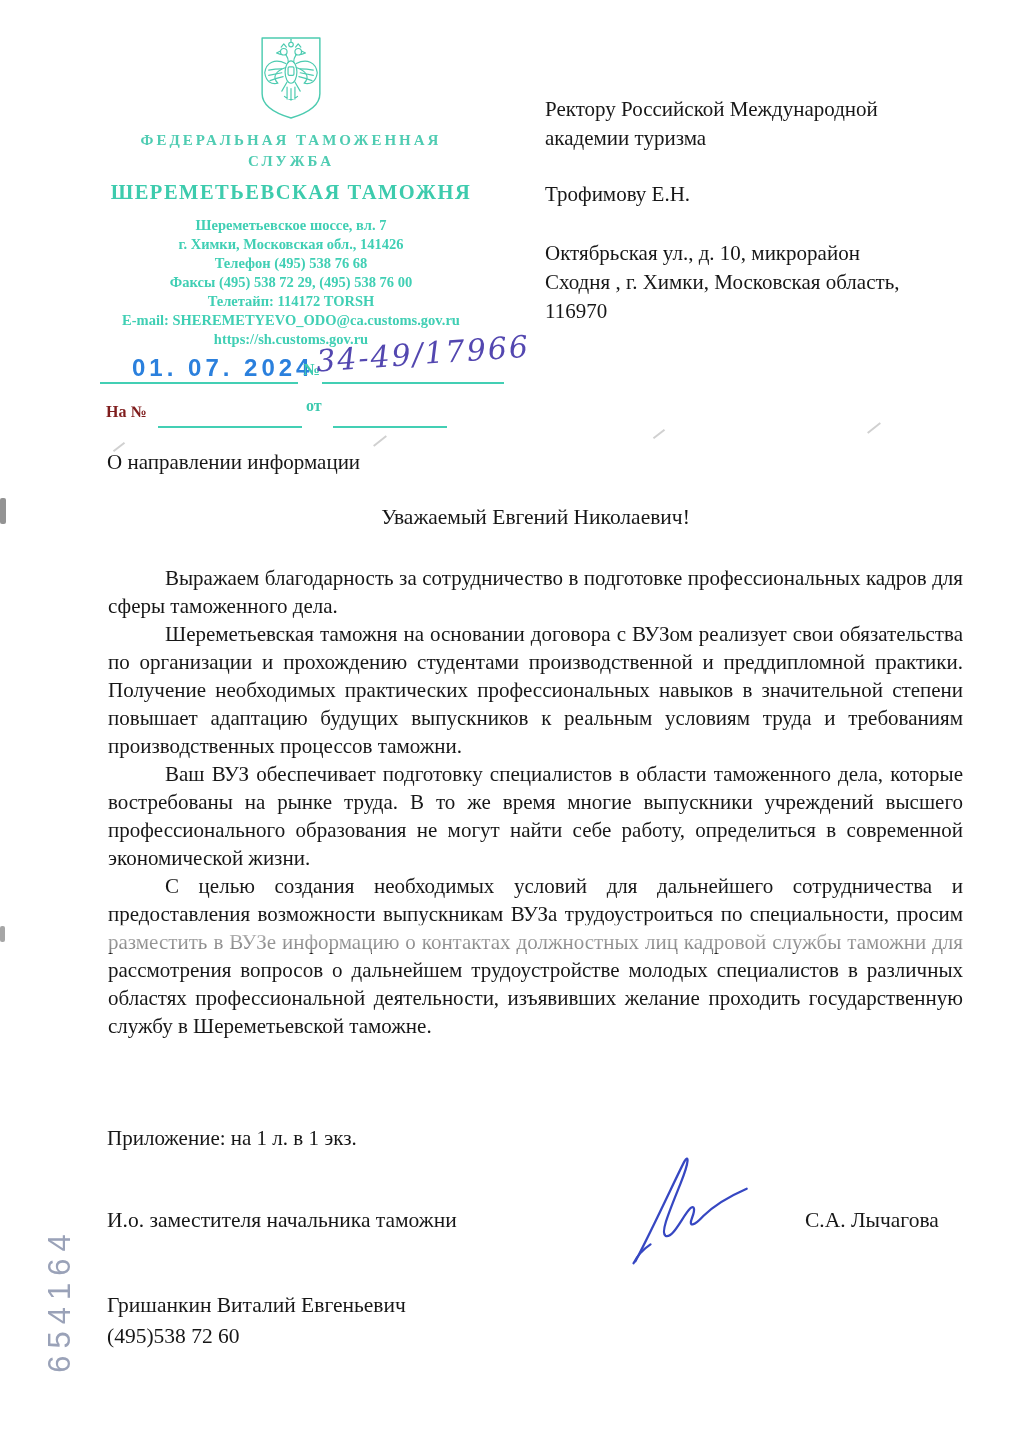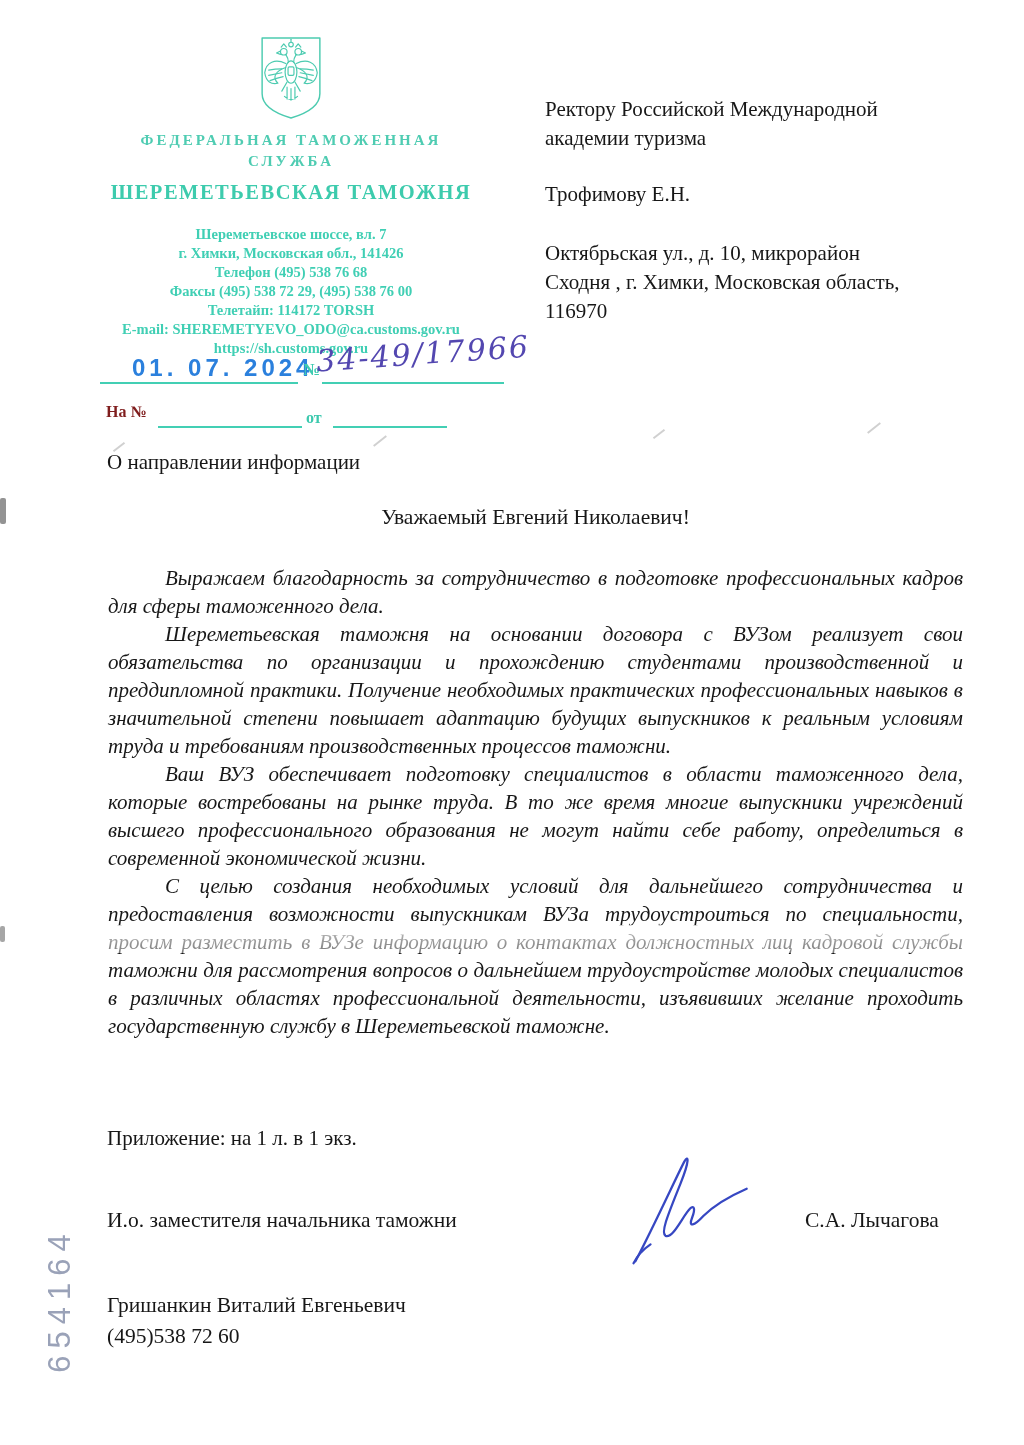--- a/index.html
+++ b/index.html
@@ -10,52 +10,52 @@
     font-family:"Liberation Serif", serif; color:#171717;
   }
 
   
   .letterhead { position:absolute; left:85px; top:36px; width:412px; text-align:center; }
   .emblem { display:inline-block; color:#4ccbb0; }
   .org-name { margin-top:6px; font-weight:bold; font-size:15px; line-height:1.4;
               letter-spacing:3px; color:#4fccb2; }
   .customs-name { margin-top:9px; font-weight:bold; font-size:20.5px;
                   letter-spacing:1.5px; color:#3dcbad; }
-  .address { margin-top:21px; font-weight:bold; font-size:14.5px; line-height:19px; color:#40cfb4; }
+  .address { margin-top:12px; font-weight:bold; font-size:14.5px; line-height:19px; color:#40cfb4; }
 
   
   .underline { position:absolute; border-top:2px solid #43cfb4; }
   .u1 { left:100px; top:382px; width:198px; }
   .u2 { left:322px; top:382px; width:182px; }
   .u3 { left:158px; top:426px; width:144px; }
   .u4 { left:333px; top:426px; width:114px; }
   .date-stamp { position:absolute; left:132px; top:354px;
     font-family:"Liberation Sans", sans-serif; font-weight:bold; font-size:24px;
     letter-spacing:4px; color:#2b80dd; }
   .num-sign { position:absolute; left:303px; top:360px; font-weight:bold;
     font-size:17px; color:#3fcbb1; }
   .handwritten-num { position:absolute; left:316px; top:336px;
     font-family:"DejaVu Serif", serif; font-style:italic; font-size:30px;
     letter-spacing:2px; color:#5347b0; transform:rotate(-4deg); white-space:nowrap; }
   .na-label { position:absolute; left:106px; top:403px; font-weight:bold; font-size:16px; color:#7f1d1d; }
-  .ot-label { position:absolute; left:306px; top:409px; font-weight:bold; font-size:16px; color:#3cc9ae; }
+  .ot-label { position:absolute; left:306px; top:397px; font-weight:bold; font-size:16px; color:#3cc9ae; }
 
   
   .recipient { position:absolute; left:545px; top:95px; width:430px;
                font-size:21px; line-height:29px; }
   .recipient .gap-s { height:27px; }
   .recipient .gap-m { height:30px; }
 
   
   .subject { position:absolute; left:107px; top:450px; font-size:21px; }
   .salutation { position:absolute; left:108px; top:505px; width:855px;
                 text-align:center; font-size:21.5px; }
   .body-text { position:absolute; left:108px; top:564px; width:855px;
                font-size:21px; line-height:28px; }
-  .body-text p { text-align:justify; text-align-last:left; text-indent:57px;font-style:italic; }
+  .body-text p { text-align:justify; text-align-last:left; text-indent:57px; }
 
   .attachment { position:absolute; left:107px; top:1126px; font-size:21px;text-align:center; }
 
   
   .signer-title { position:absolute; left:107px; top:1208px; font-size:21.5px; }
   .signer-name  { position:absolute; left:805px; top:1208px; font-size:21.5px;text-align:right; }
   .signature-svg { position:absolute; left:626px; top:1150px; color:#3647c2; }
 
   .executor { position:absolute; left:107px; top:1290px; font-size:21.5px; line-height:31px; }
 

